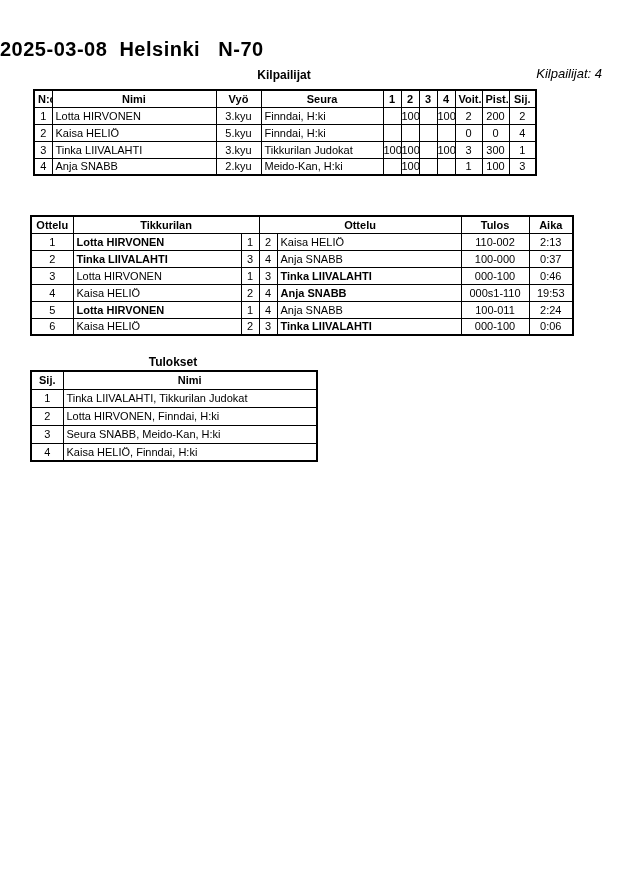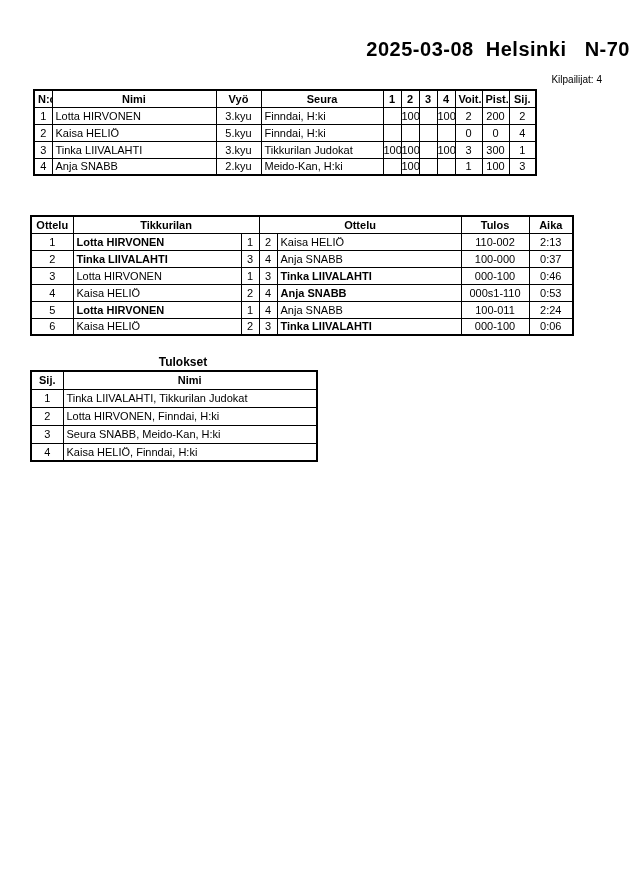--- a/index.html
+++ b/index.html
@@ -7,34 +7,35 @@
   body {
     width: 630px; height: 891px;
     font-family: "Liberation Sans", sans-serif;
     color: #000;
     position: relative;
   }
   .page { position: relative; width: 630px; height: 891px; background: #fff; overflow: hidden; }
 
   .title {
     position: absolute; top: 38px; left: 0; width: 100%;
-    text-align: right; font-size: 20px; font-weight: bold;
+    text-align: left; font-size: 20px; font-weight: bold;
     white-space: pre; letter-spacing: 0.5px;
   }
   .count {
-    position: absolute; top: 74px; right: 28px;
-    font-size: 10px;
+    position: absolute; top: 66px; right: 28px;
+    font-size: 13px;
+    font-style: italic;
   }
   .sec-heading {
     position: absolute; text-align: center;
     font-size: 12px; font-weight: bold;
   }
   #heading-competitors { top: 68px; left: 33px; width: 502px; }
   #heading-matches     { top: 203px; left: 30px; width: 542px; }
-  #heading-results     { top: 355px; left: 40px; width: 286px; }
+  #heading-results     { top: 355px; left: 30px; width: 286px; }
 
   table {
     position: absolute;
     border-collapse: collapse;
     table-layout: fixed;
     background: #fff;
     border: 2px solid #000;
   }
   #table-competitors { top: 89px;  left: 33px; width: 502px; }
   #table-matches     { top: 215px; left: 30px; width: 542px; }
@@ -58,20 +59,21 @@
   tr.winner-blue  td.cell-blue  { font-weight: bold; }
 </style>
 </head>
 <body>
 
 <div class="page">
 
   <div class="title">2025-03-08  Helsinki   N-70</div>
   <div class="count">Kilpailijat: 4</div>
 
+  <div class="sec-heading" id="heading-competitors">Kilpailijat</div>
   <table id="table-competitors">
     <colgroup>
       <col style="width:18px">
         <col style="width:164px">
         <col style="width:45px">
         <col style="width:122px">
       <col style="width:18px">
         <col style="width:18px">
         <col style="width:18px">
         <col style="width:18px">
@@ -193,21 +195,21 @@
       <td class="al-c">000-100</td>
       <td class="al-c">0:46</td>
     </tr>
     <tr class="winner-blue">
       <td class="al-c">4</td>
       <td class="al-l cell-white">Kaisa HELIÖ</td>
       <td class="al-c">2</td>
       <td class="al-c">4</td>
       <td class="al-l cell-blue">Anja SNABB</td>
       <td class="al-c">000s1-110</td>
-      <td class="al-c">0:53</td>
+      <td class="al-c">19:53</td>
     </tr>
     <tr class="winner-white">
       <td class="al-c">5</td>
       <td class="al-l cell-white">Lotta HIRVONEN</td>
       <td class="al-c">1</td>
       <td class="al-c">4</td>
       <td class="al-l cell-blue">Anja SNABB</td>
       <td class="al-c">100-011</td>
       <td class="al-c">2:24</td>
     </tr>

